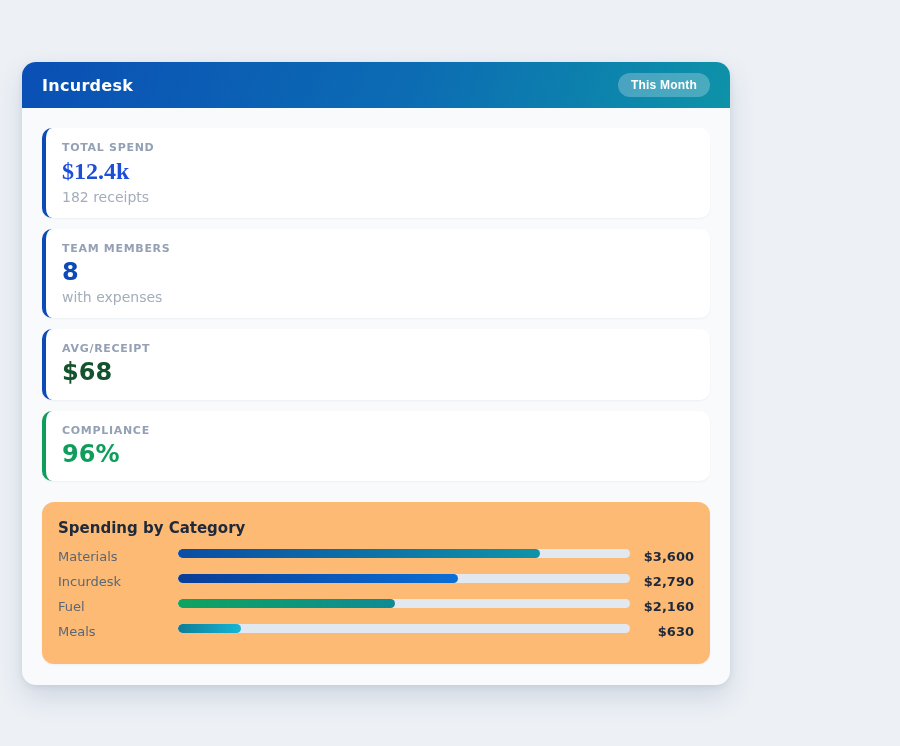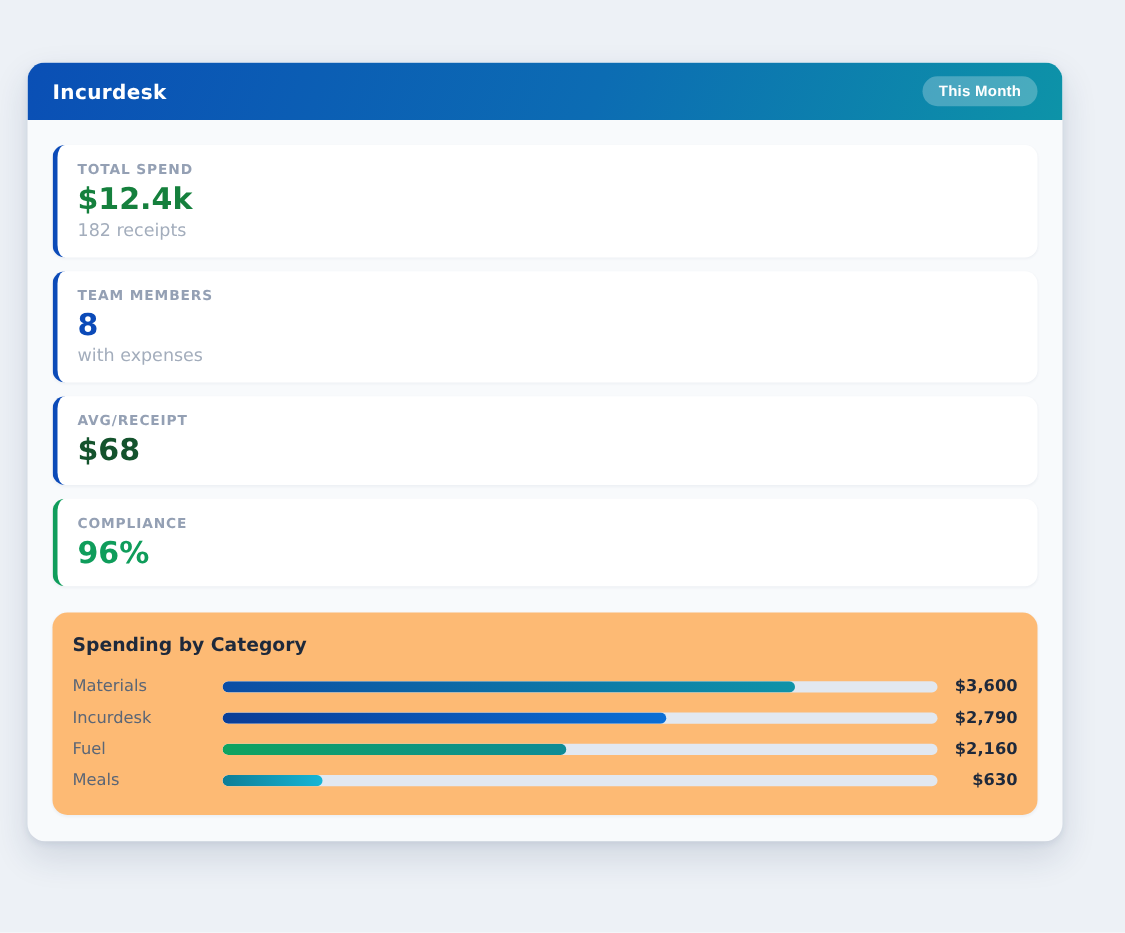--- a/index.html
+++ b/index.html
@@ -4,22 +4,22 @@
 <style>
   * { margin: 0; padding: 0; box-sizing: border-box; }
   html, body { width: 900px; height: 746px; }
   body {
     background: #edf1f6;
     font-family: "DejaVu Sans", "Liberation Sans", sans-serif;
     overflow: hidden;
   }
   .panel {
     position: absolute;
-    left: 22px; top: 50px;
-    width: 828px; height: 623px;
+    left: 22px; top: 62px;
+    width: 708px; height: 623px;
     background: #f8fafc;
     border-radius: 14px;
     box-shadow: 0 12px 28px rgba(30, 50, 90, 0.14), 0 2px 6px rgba(30,50,90,0.08);
     overflow: hidden;
   }
   .panel-header {
     height: 46px;
     background: linear-gradient(110deg, #0a4fb5 0%, #0c6cb3 55%, #0d93a8 100%);
     display: flex;
     align-items: center;
@@ -79,21 +79,21 @@
     box-shadow: 0 1px 2px rgba(30,50,90,0.05);
   }
   .chart-title {
     font-size: 15px;
     font-weight: bold;
     color: #1e293b;
     margin-bottom: 12px;
   }
   .chart-row {
     display: flex;
-    align-items: center;
+    align-items: flex-start;
     height: 25px;
   }
   .chart-cat-label {
     width: 120px;
     flex: 0 0 120px;
     font-size: 13px;
     color: #5b6676;
   }
   .bar-track {
     flex: 1;
@@ -120,21 +120,21 @@
 <div class="panel">
   <div class="panel-header">
     <span class="app-title">Incurdesk</span>
     <button class="period-badge">This Month</button>
   </div>
 
   <div class="panel-body">
 
     <div class="stat-card" style="border-left-color: rgb(11, 74, 184);">
       <div class="stat-label">TOTAL SPEND</div>
-      <div class="stat-value" style="color: #15803d;">$12.4k</div>
+      <div class="stat-value" style="color: #1d4ed8; font-family: Liberation Serif, serif;">$12.4k</div>
       <div class="stat-sub">182 receipts</div>
     </div>
 
     <div class="stat-card" style="border-left-color: rgb(11, 74, 184);">
       <div class="stat-label">TEAM MEMBERS</div>
       <div class="stat-value" style="color: rgb(11, 74, 184);">8</div>
       <div class="stat-sub">with expenses</div>
     </div>
 
     <div class="stat-card" style="border-left-color: rgb(11, 74, 184);">

